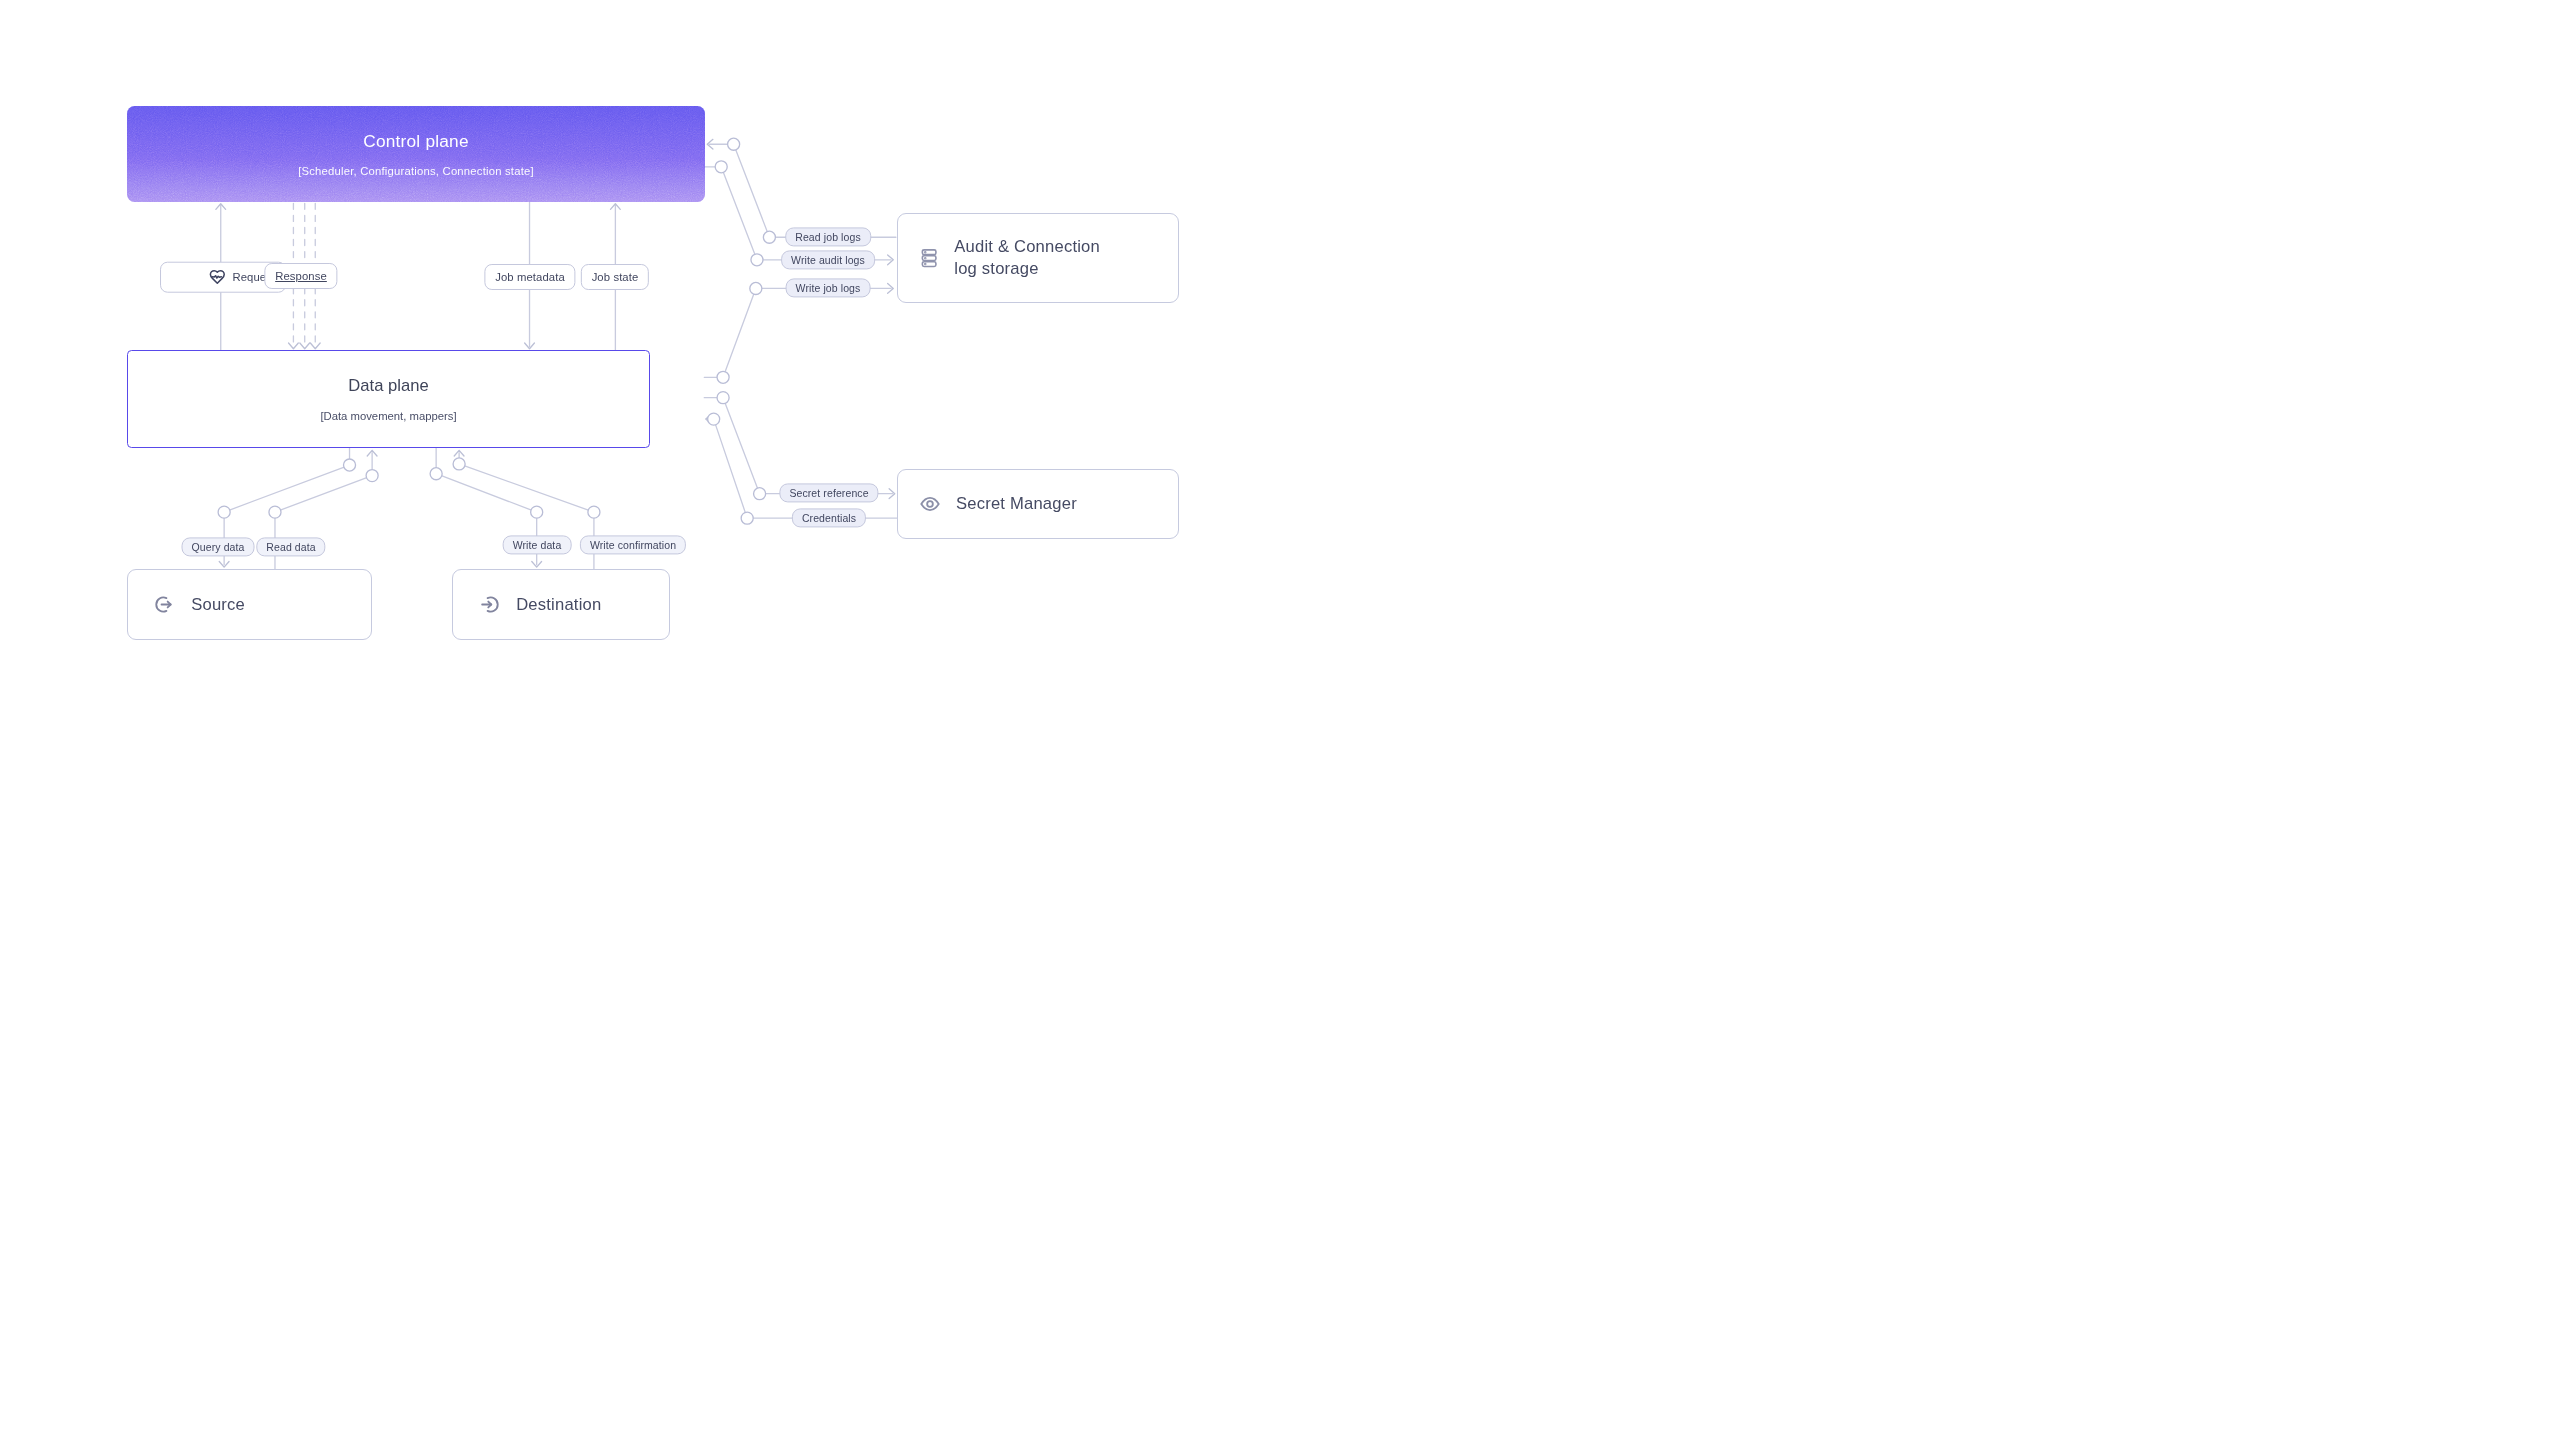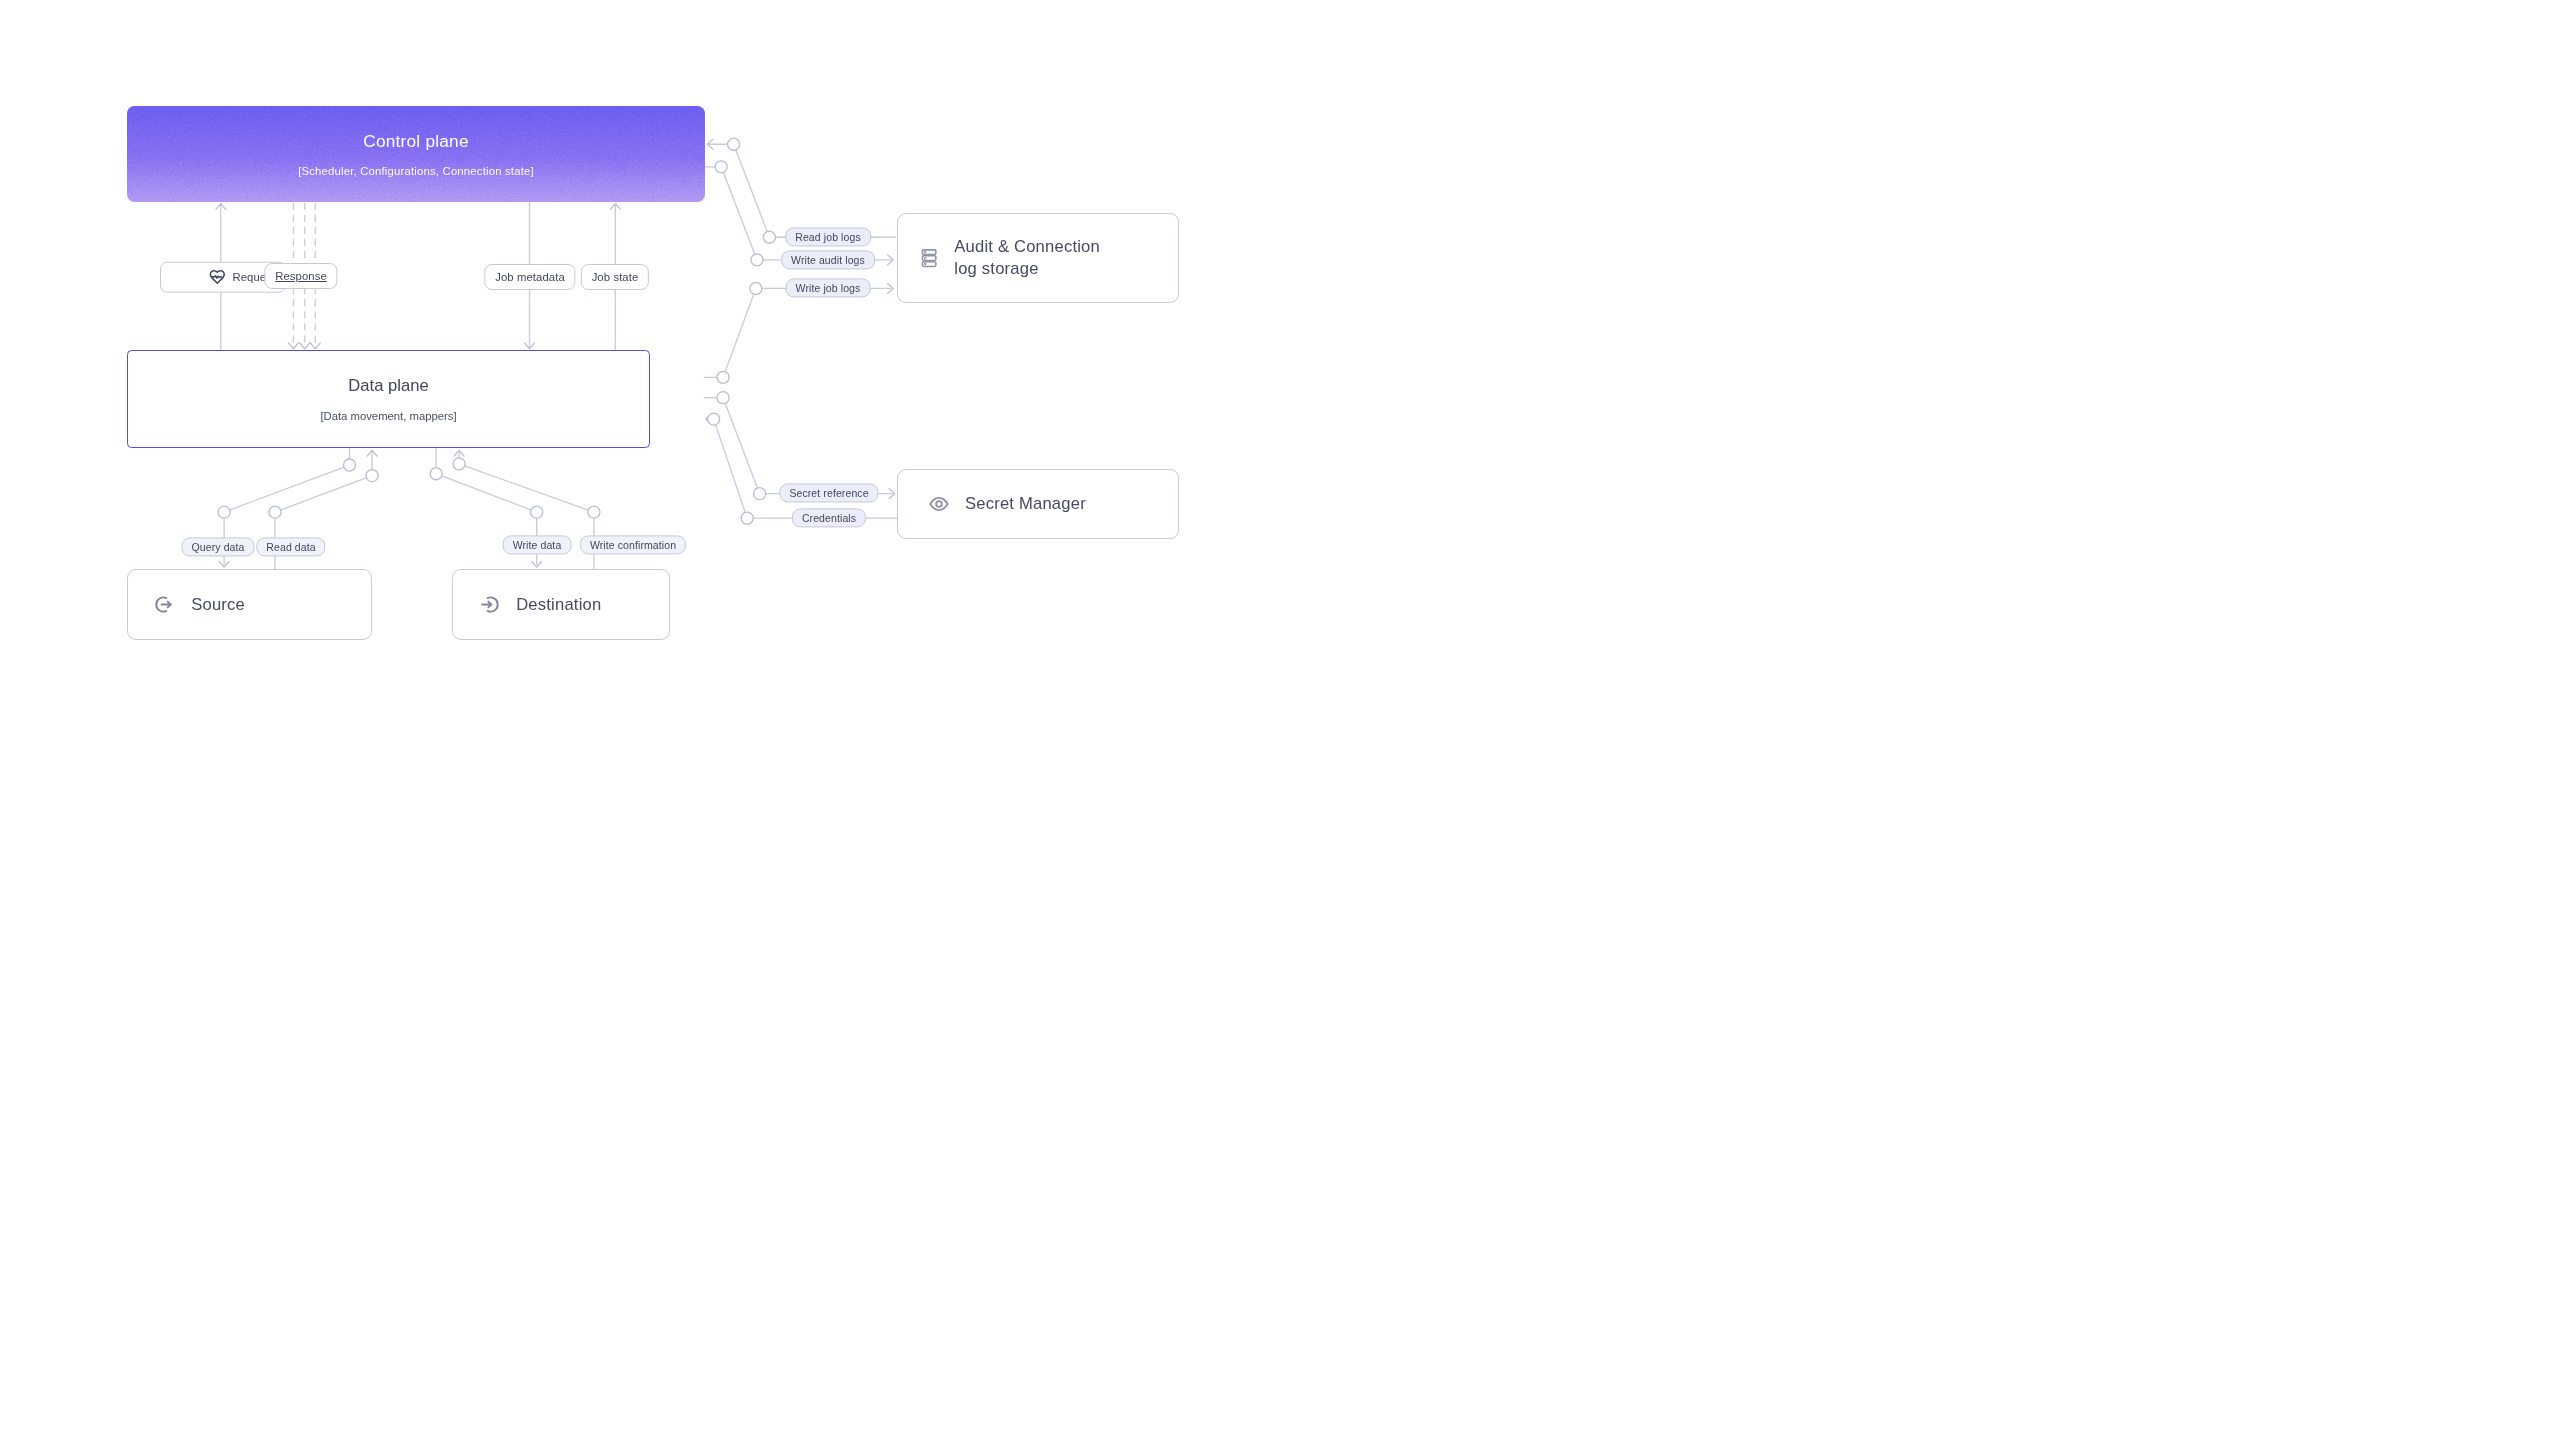--- a/index.html
+++ b/index.html
@@ -32,21 +32,21 @@
     left:127px;top:350px;width:523px;height:98px;
     border:1.5px solid #5849ea;border-radius:4.5px;
   }
   #data-plane .plane-title{font-size:16.6px;font-weight:500;color:#3f4459;margin-bottom:6.8px;}
   #data-plane .plane-sub{font-size:11.3px;font-weight:400;color:#4a4f68;}
 
   .leaf{gap:16.6px;padding-left:25.6px;}
   #source-box{left:127px;top:569px;width:245px;height:71px;}
   #destination-box{left:452px;top:569px;width:218px;height:71px;}
   #audit-box{left:897px;top:213px;width:282px;height:90px;gap:15px;padding-left:21px;}
-  #secret-box{left:897px;top:469px;width:282px;height:70px;gap:15px;padding-left:30px;align-items:center;}
+  #secret-box{left:897px;top:469px;width:282px;height:70px;gap:15px;padding-left:21px;align-items:center;}
   #audit-box .node-label{line-height:1.35;}
 
   .node-icon{flex:0 0 auto;display:flex;align-items:center;justify-content:center;}
 
   
   .pill{
     position:absolute;transform:translate(-50%,-50%);
     background:#ffffff;border:1.1px solid #c5c8dd;border-radius:7.5px;
     color:#41465f;white-space:nowrap;display:flex;align-items:center;gap:6.8px;
     font-size:11.3px;padding:6px 9.8px;letter-spacing:0.1px;

